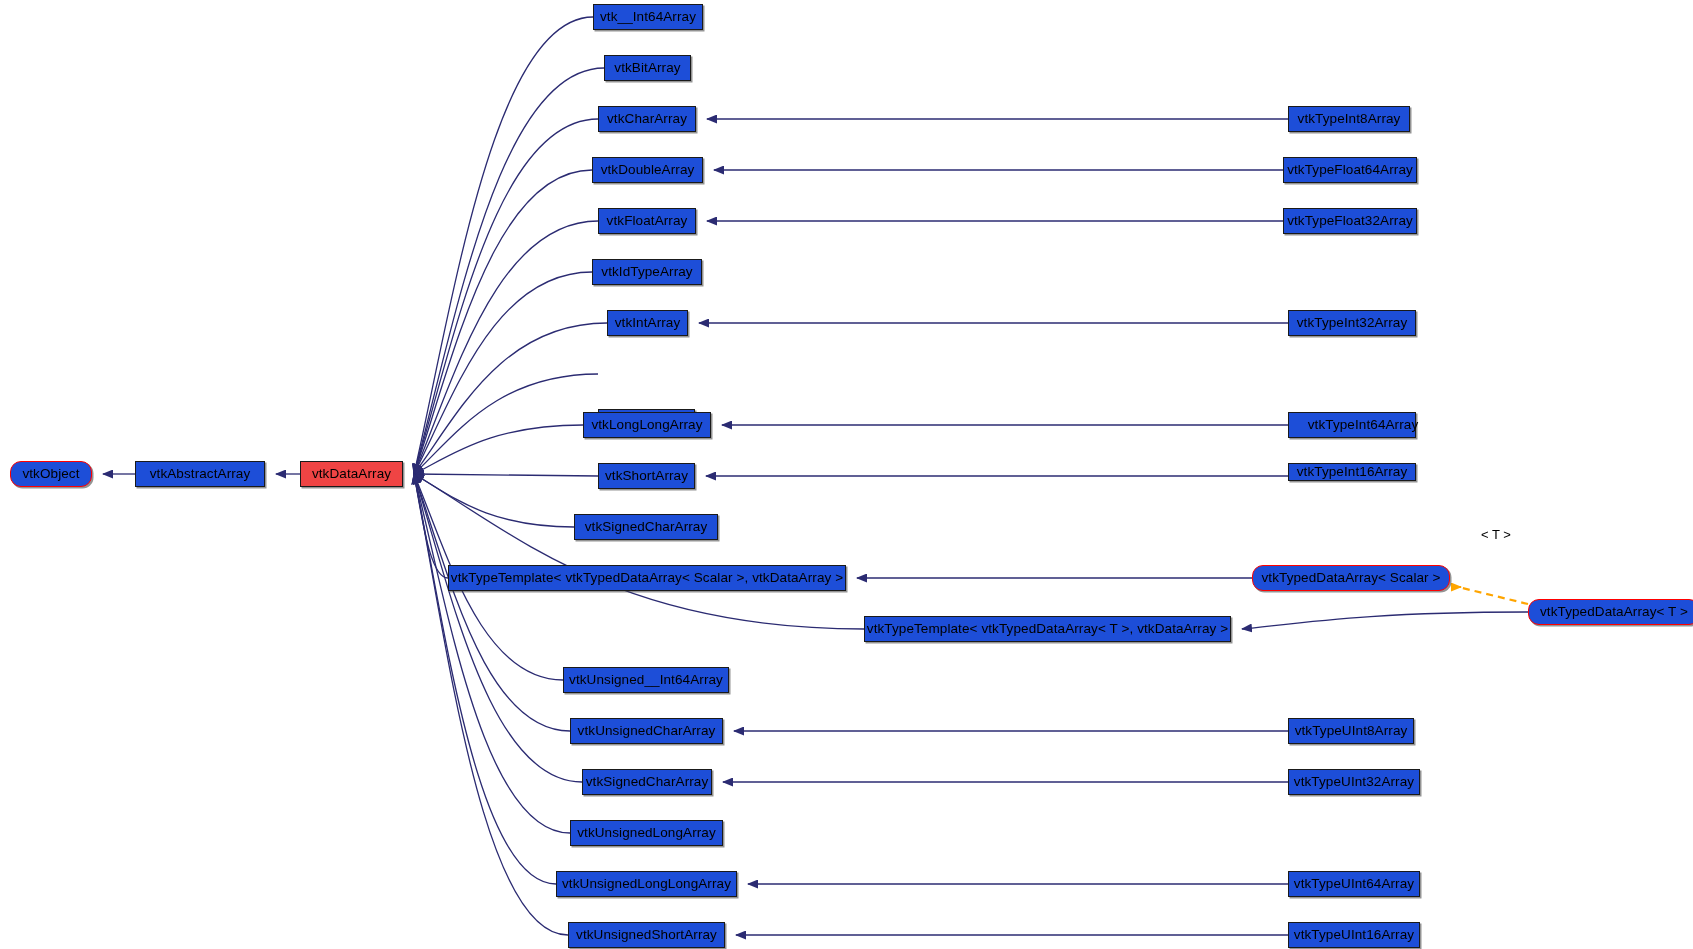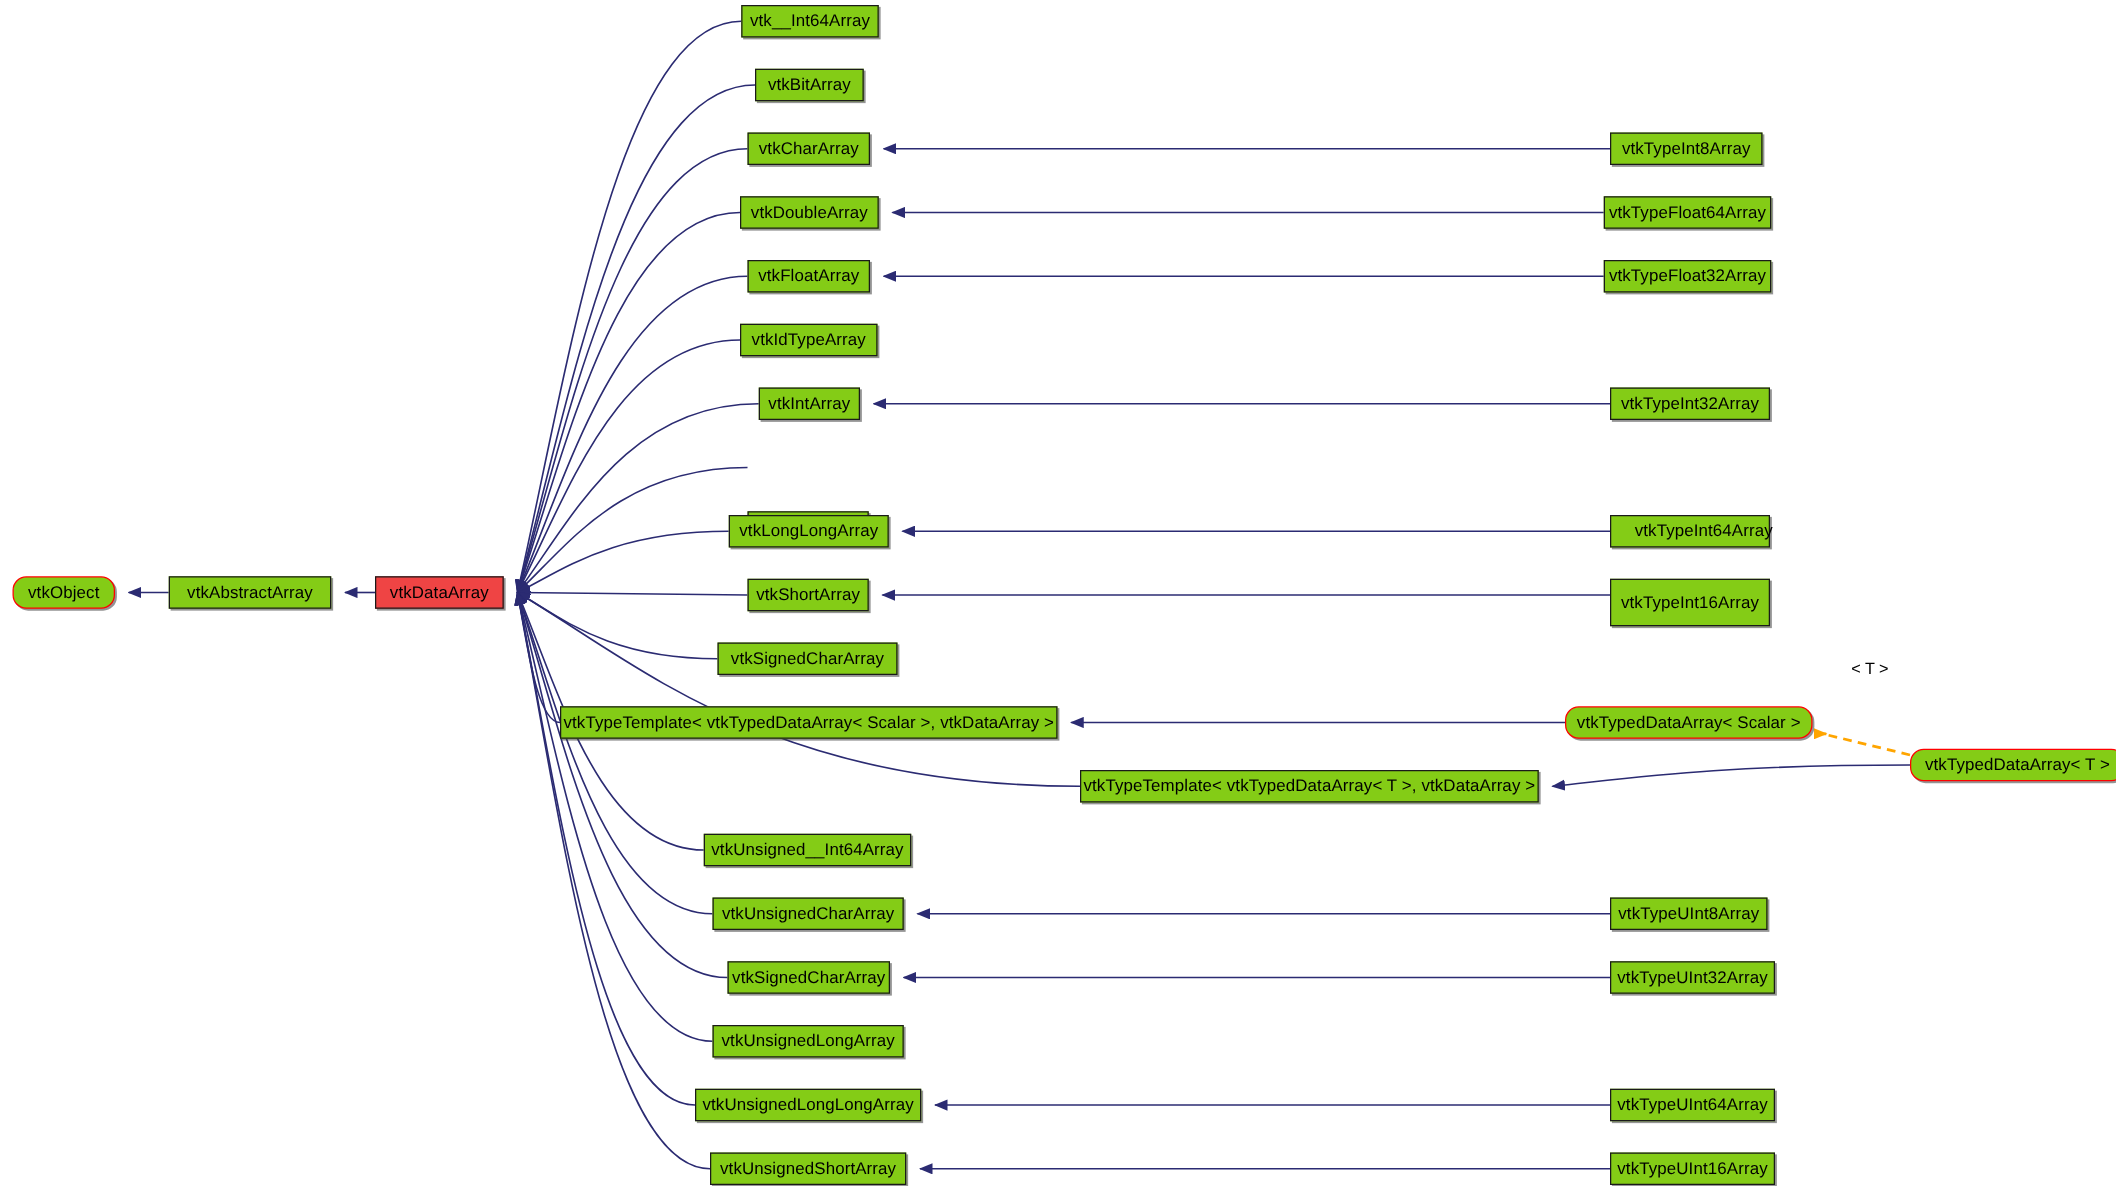--- a/index.html
+++ b/index.html
@@ -14,21 +14,21 @@
   #edges{
     position:absolute;
     left:0; top:0;
     width:1693px; height:949px;
     pointer-events:none;
   }
   .node{
     position:absolute;
     box-sizing:border-box;
     border:1px solid #1a1a1a;
-    background:#84cc16;
+    background:#1d4ed8;
     color:#000000;
     font-size:13.5px;
     line-height:1;
     white-space:nowrap;
     display:flex;
     align-items:center;
     justify-content:center;
     letter-spacing:.1px;
     box-shadow:1.5px 1.5px 0 0 rgba(60,60,60,.55);
     z-index:5;
@@ -114,21 +114,21 @@
       <div class="node" style="left: 570px; top: 718px; width: 153px; height: 26px;">vtkUnsignedCharArray</div>
       <div class="node" style="left: 582px; top: 769px; width: 130px; height: 26px;">vtkSignedCharArray</div>
       <div class="node" style="left: 570px; top: 820px; width: 153px; height: 26px;">vtkUnsignedLongArray</div>
       <div class="node" style="left: 556px; top: 871px; width: 181px; height: 26px;">vtkUnsignedLongLongArray</div>
       <div class="node" style="left: 568px; top: 922px; width: 157px; height: 26px;">vtkUnsignedShortArray</div>
       <div class="node" style="left: 1288px; top: 106px; width: 122px; height: 26px;">vtkTypeInt8Array</div>
       <div class="node" style="left: 1283px; top: 157px; width: 134px; height: 26px;">vtkTypeFloat64Array</div>
       <div class="node" style="left: 1283px; top: 208px; width: 134px; height: 26px;">vtkTypeFloat32Array</div>
       <div class="node" style="left: 1288px; top: 310px; width: 128px; height: 26px;">vtkTypeInt32Array</div>
       <div class="node" style="left: 1288px; top: 412px; width: 128px; height: 26px; padding-left: 22px;">vtkTypeInt64Array</div>
-      <div class="node" style="left: 1288px; top: 463px; width: 128px; height: 38px;">vtkTypeInt16Array</div>
+      <div class="node" style="left: 1288px; top: 463px; width: 128px; height: 18px;">vtkTypeInt16Array</div>
       <div class="node red" style="left: 1252px; top: 565px; width: 198px; height: 26px; text-align: right;">vtkTypedDataArray&lt; Scalar &gt;</div>
       <div class="node red" style="left: 1528px; top: 599px; width: 172px; height: 26px;">vtkTypedDataArray&lt; T &gt;</div>
       <div class="node" style="left: 1288px; top: 718px; width: 126px; height: 26px;">vtkTypeUInt8Array</div>
       <div class="node" style="left: 1288px; top: 769px; width: 132px; height: 26px;">vtkTypeUInt32Array</div>
       <div class="node" style="left: 1288px; top: 871px; width: 132px; height: 26px; text-align: right;">vtkTypeUInt64Array</div>
       <div class="node" style="left: 1288px; top: 922px; width: 132px; height: 26px;">vtkTypeUInt16Array</div>
     </div>
   <div id="label-layer">
       <span class="tlabel" style="left: 1481px; top: 527px;">&lt; T &gt;</span>
     </div>

